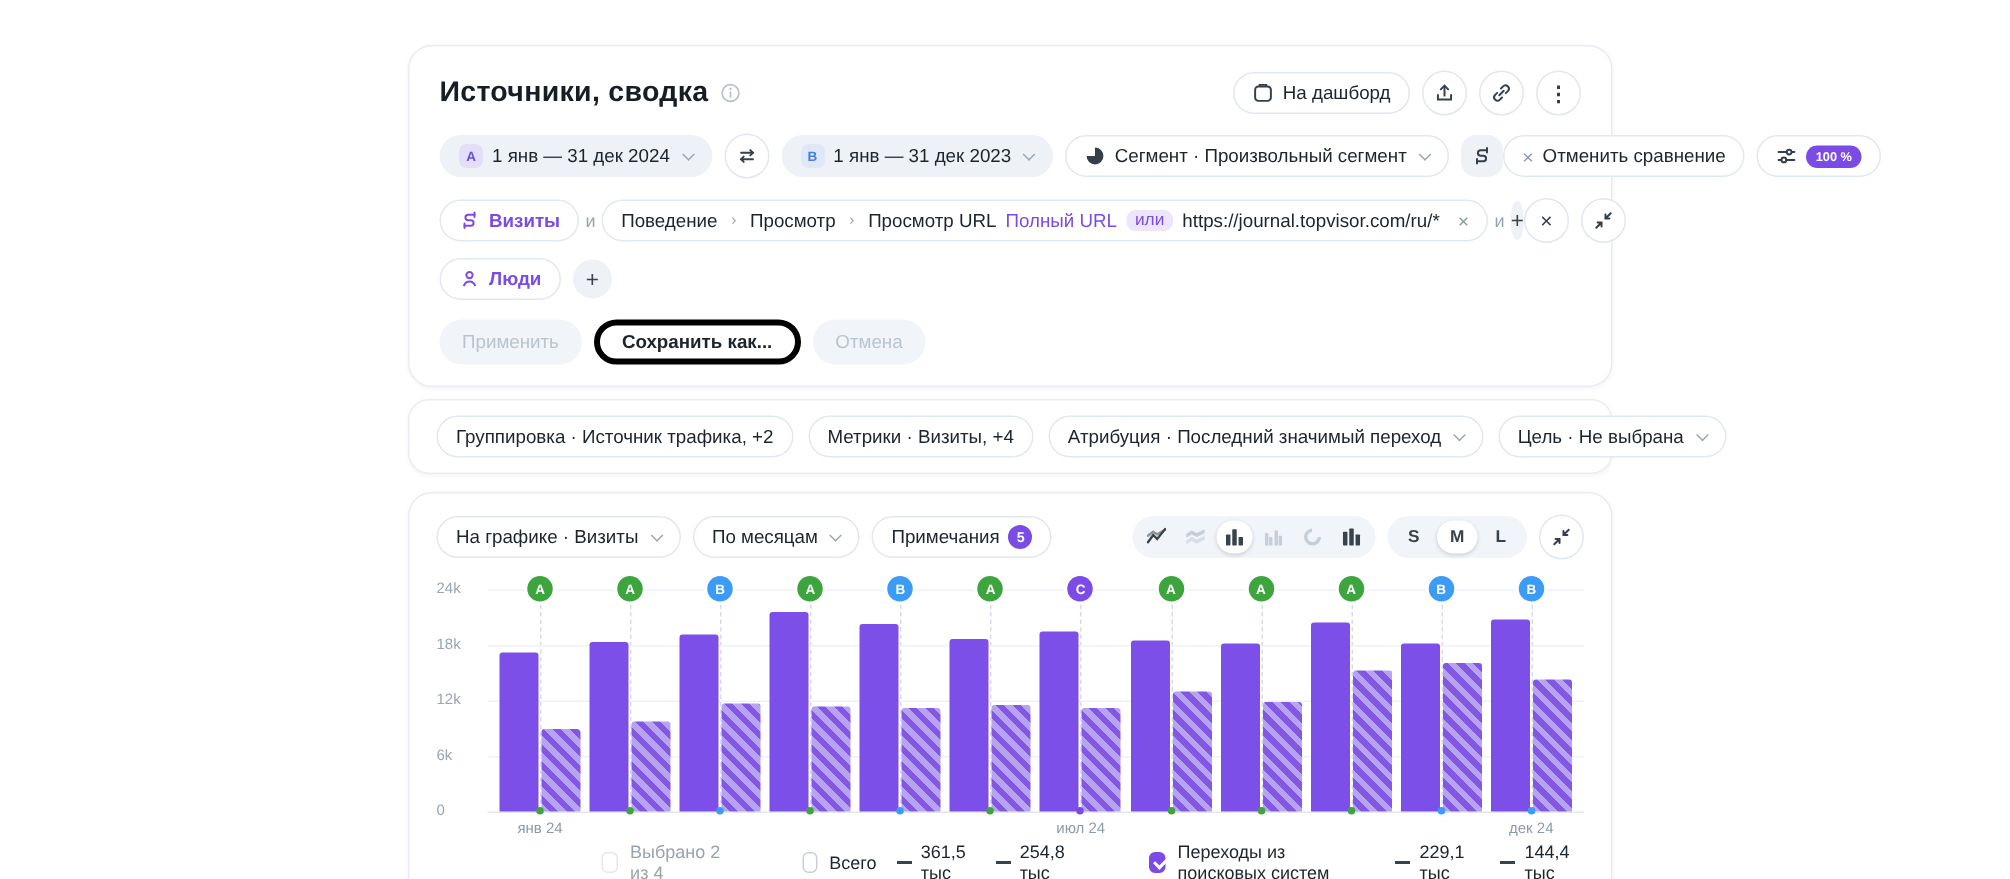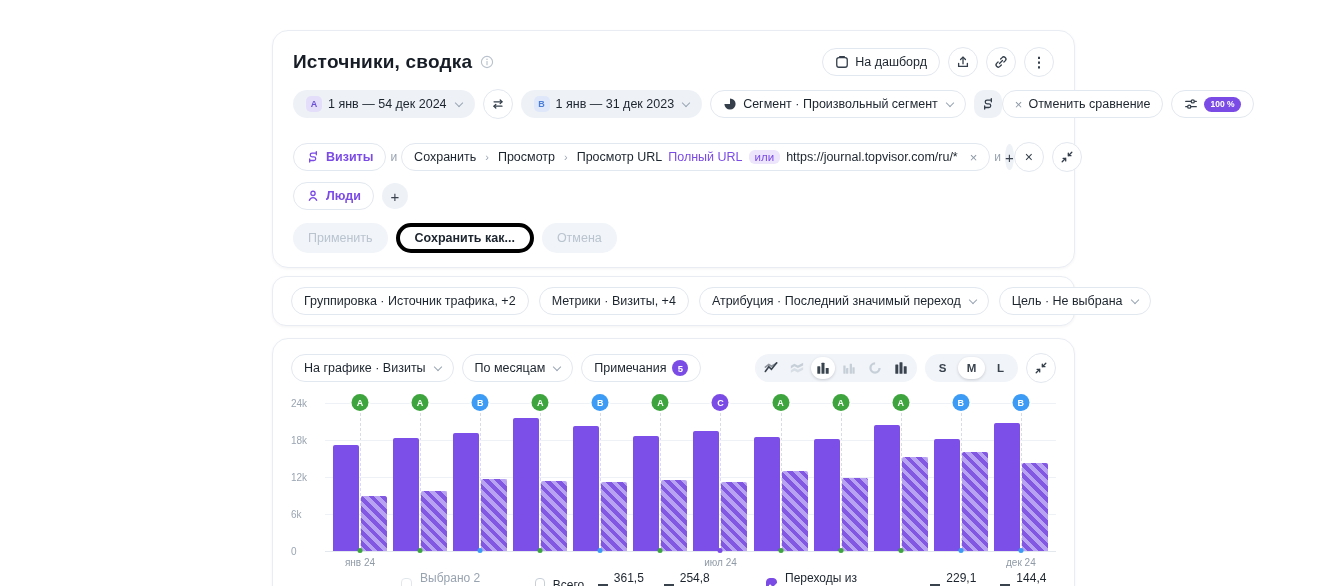--- a/index.html
+++ b/index.html
@@ -135,21 +135,21 @@
         <div class="icon-circle">
           <span class="kebab">⋮</span>
         </div>
       </div>
     </div>
 
     <div class="row between" style="margin-top:12px">
       <div class="grp">
         <div class="pill gray">
           <span class="badge-letter badge-a">A</span>
-          <span>1 янв — 54 дек 2024</span>
+          <span>1 янв — 31 дек 2024</span>
           <span class="chev"></span>
         </div>
         <div class="icon-circle">
           <span class="ic">
             <svg viewBox="0 0 16 16" fill="none" stroke="#343f4b" stroke-width="1.5" stroke-linecap="round">
                 <path d="M3.5 5.5h9"></path>
                 <path d="M10.5 3.5l2 2-2 2"></path>
                 <path d="M12.5 10.5h-9"></path>
                 <path d="M5.5 8.5l-2 2 2 2"></path>
               </svg>
@@ -190,33 +190,33 @@
                 <circle cx="10" cy="5" r="1.8" fill="#fff"></circle>
                 <path d="M2 11h12"></path>
                 <circle cx="6" cy="11" r="1.8" fill="#fff"></circle>
               </svg>
           </span>
           <span class="pct-badge">100 %</span>
         </div>
       </div>
     </div>
 
-    <div class="row" style="margin-top:23px">
+    <div class="row" style="margin-top:13px">
       <div class="pill purple-text">
         <span class="ic">
           <svg viewBox="0 0 16 16" fill="none" stroke="#7b4be6" stroke-width="1.5" stroke-linecap="round">
               <path d="M11.8 3.6H7a2.1 2.1 0 000 4.2h2a2.1 2.1 0 010 4.2H4.2"></path>
               <path d="M11.8 1.8v3.6M4.2 10.2v3.6"></path>
             </svg>
         </span>
         <span>Визиты</span>
       </div>
       <span class="and">и</span>
       <div class="pill">
-        <span>Сохранить</span>
+        <span>Поведение</span>
         <span class="sep">›</span>
         <span>Просмотр</span>
         <span class="sep">›</span>
         <span>Просмотр URL</span>
         <span class="lnk">Полный URL</span>
         <span class="or-pill">или</span>
         <span>https://journal.topvisor.com/ru/*</span>
         <span class="x-small">×</span>
       </div>
       <span class="and">и</span>

